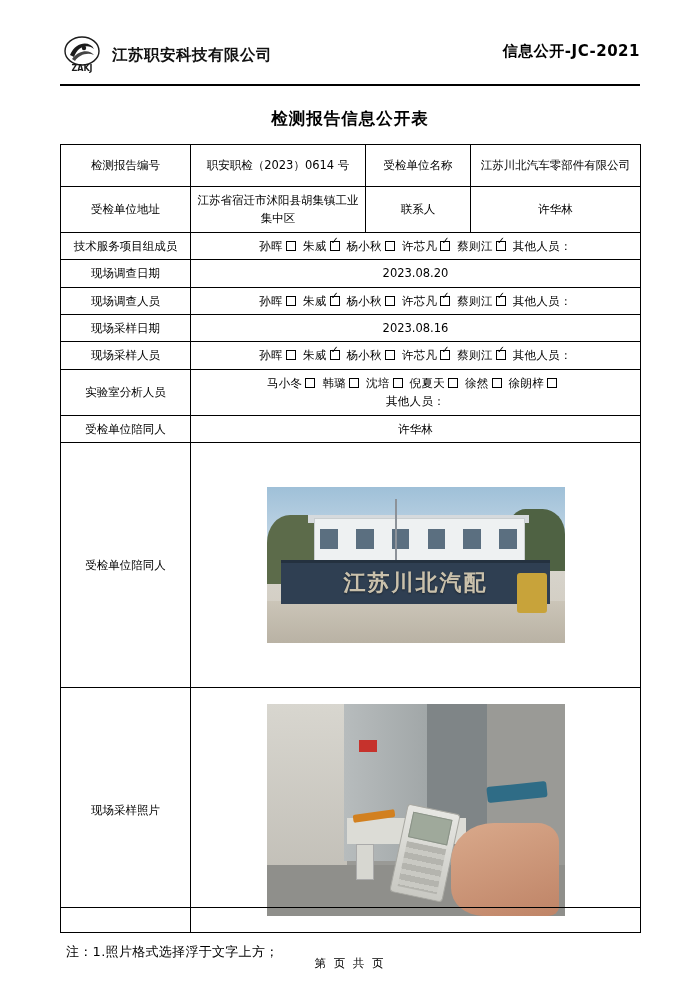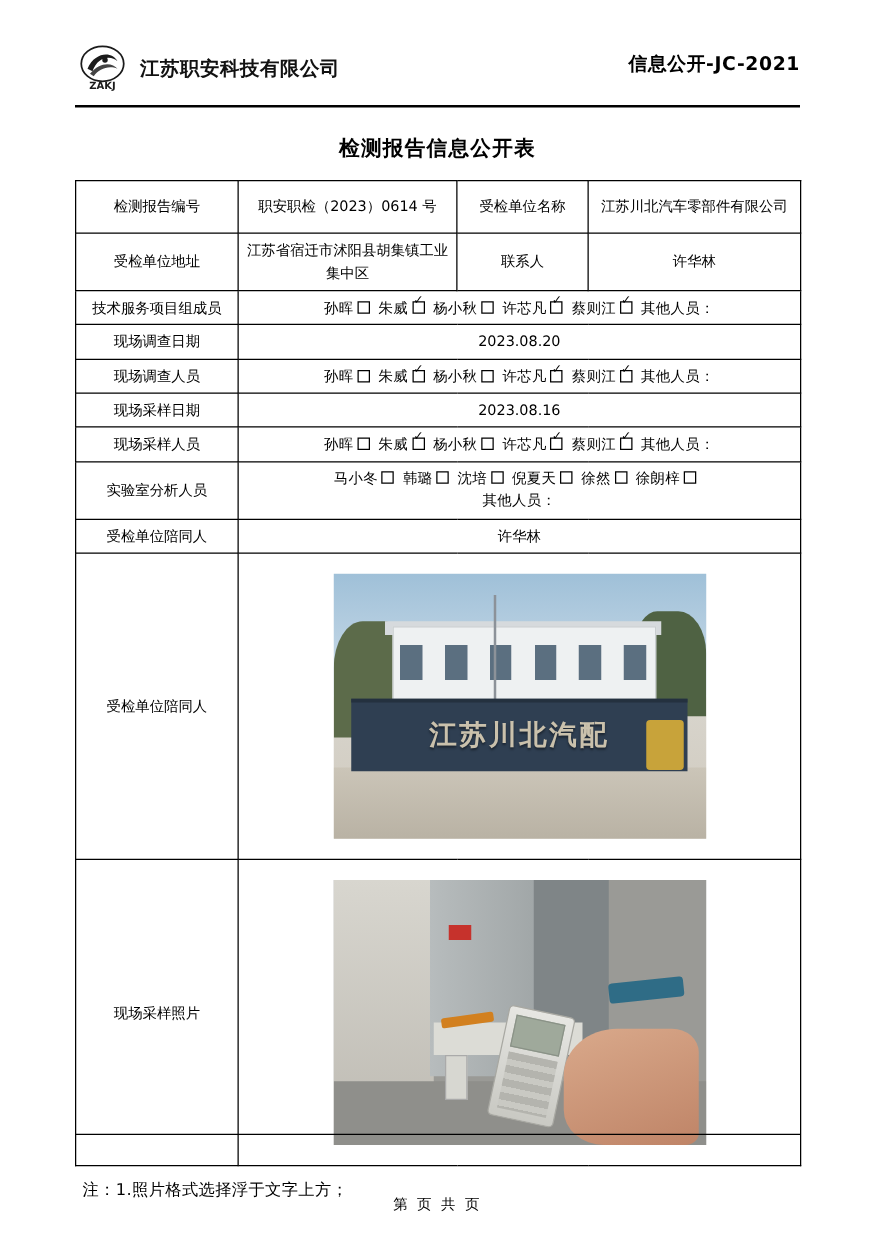--- a/index.html
+++ b/index.html
@@ -138,21 +138,21 @@
   .photo-holder {
     display: flex;
     align-items: center;
     justify-content: center;
     width: 100%;
   }
 
   
   .photo1 {
     width: 298px;
-    height: 212px;
+    height: 156px;
     position: relative;
     overflow: hidden;
     background: linear-gradient(#b9cfe0 0%, #cfdeea 38%, #d8e2e8 46%, #d8d5cd 47%, #cfc9bd 100%);
   }
   .p1-sky { position:absolute; left:0; top:0; right:0; height:46%; background: linear-gradient(#9fc0d8, #cfdeea); }
   .p1-tree-l { position:absolute; left:0; top:18%; width:58px; height:44%; background:#5c6b4a; border-radius:40% 30% 10% 0; }
   .p1-tree-r { position:absolute; right:0; top:14%; width:56px; height:40%; background:#4f6243; border-radius:30% 40% 0 10%; }
   .p1-build {
     position:absolute; left:16%; top:20%; width:70%; height:28%;
     background:#eef1f2; border:1px solid #c9ced0;

